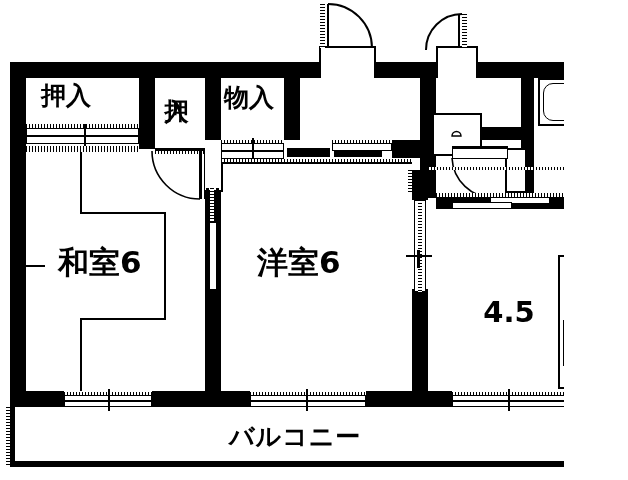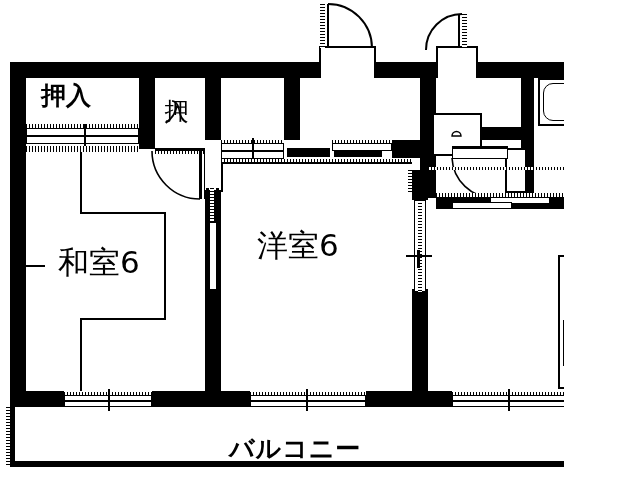--- a/index.html
+++ b/index.html
@@ -21,21 +21,21 @@
     position: absolute;
     background: #000000;
   }
   .thin {
     position: absolute;
     background: #000000;
   }
   .room-label {
     position: absolute;
     color: #000000;
-    font-weight: normal;
+    font-weight: bold;
     white-space: nowrap;
     line-height: 1;
     letter-spacing: 0px;
   }
   .label-big {
     font-size: 31px;
   }
   .label-closet {
     font-size: 25px;
     font-weight: bold;
@@ -151,20 +151,21 @@
   <div class="thin" style="left:476px; top:46px; width:2px; height:32px;"></div>
   <div class="thin" style="left:436px; top:46px; width:42px; height:2px;"></div>
   <div class="hatch-v" style="left:462px; top:14px; width:5px; height:34px;"></div>
   <div class="thin" style="left:458px; top:14px; width:2px; height:34px;"></div>
   <svg class="swingsvg" style="left:425px; top:14px;" width="45" height="50" viewBox="0 0 45 50">
     <path d="M 37 0 A 36 36 0 0 0 1 36" fill="none" stroke="#000" stroke-width="2"></path>
   </svg>
 
   <div class="room-label label-closet" style="left:41px; top:83px;">押入</div>
   <div class="room-label label-vert" style="left:164px; top:80px; height:78px;">押入</div>
+  <div class="room-label label-closet" style="left:224px; top:85px;">物入</div>
 
   <div class="hatch" style="left:26px; top:124px; width:113px; height:4px;"></div>
   <div class="slider" style="left:26px; top:128px; width:113px; height:8px;"></div>
   <div class="slider" style="left:26px; top:136px; width:113px; height:8px;"></div>
   <div class="thin" style="left:84px; top:124px; width:2px; height:22px;"></div>
   <div class="hatch" style="left:26px; top:146px; width:113px; height:3px;"></div>
   <div class="wall" style="left:139px; top:124px; width:16px; height:25px;"></div>
 
   <div class="thin" style="left:155px; top:148px; width:50px; height:3px;"></div>
   <div class="hatch" style="left:155px; top:151px; width:50px; height:3px;"></div>
@@ -235,21 +236,22 @@
   <div class="thin" style="left:164px; top:212px; width:2px; height:108px;"></div>
   <div class="thin" style="left:80px; top:318px; width:86px; height:2px;"></div>
   <div class="thin" style="left:80px; top:318px; width:2px; height:73px;"></div>
 
   <div class="hatch" style="left:221px; top:159px; width:191px; height:3px;"></div>
   <div class="thin" style="left:221px; top:162px; width:191px; height:2px;"></div>
 
   <div class="thin" style="left:221px; top:162px; width:2px; height:30px;"></div>
 
   <div class="room-label label-big" style="left:58px; top:247px;">和室6</div>
-  <div class="room-label label-big" style="left:257px; top:230px;">洋室6</div>
+  <div class="room-label label-big" style="left:257px; top:247px;">洋室6</div>
+  <div class="room-label label-num" style="left:474px; top:298px; width:70px;">4.5</div>
 
   <div class="fixture" style="left:558px; top:255px; width:54px; height:134px;"></div>
   <div class="fixture" style="left:563px; top:320px; width:44px; height:46px;"></div>
   <svg class="swingsvg" style="left:566px; top:323px;" width="40" height="40" viewBox="0 0 40 40">
     <rect x="3" y="3" width="33" height="33" rx="7" fill="none" stroke="#000" stroke-width="1.3"></rect>
     <path d="M 16 17 a 3.5 3.5 0 1 1 6 2" fill="none" stroke="#000" stroke-width="1.6"></path>
     <line x1="22" y1="19" x2="31" y2="28" stroke="#000" stroke-width="2"></line>
   </svg>
   <div class="hatch-v" style="left:608px; top:255px; width:4px; height:134px;"></div>
 
@@ -268,15 +270,15 @@
   <div class="white-box" style="left:452px; top:391px; width:114px; height:16px;"></div>
   <div class="hatch" style="left:452px; top:392px; width:114px; height:3px;"></div>
   <div class="fixture-thin" style="left:452px; top:395px; width:114px; height:6px;"></div>
   <div class="fixture-thin" style="left:452px; top:401px; width:114px; height:6px;"></div>
   <div class="thin" style="left:508px; top:389px; width:2px; height:22px;"></div>
 
   <div class="thin" style="left:12px; top:265px; width:33px; height:2px;"></div>
 
   <div class="hatch-v" style="left:408px; top:170px; width:4px; height:22px;"></div>
 
-  <div class="room-label label-balcony" style="left:229px; top:436px;">バルコニー</div>
+  <div class="room-label label-balcony" style="left:229px; top:424px;">バルコニー</div>
 
 </div>
 
 </body></html>

